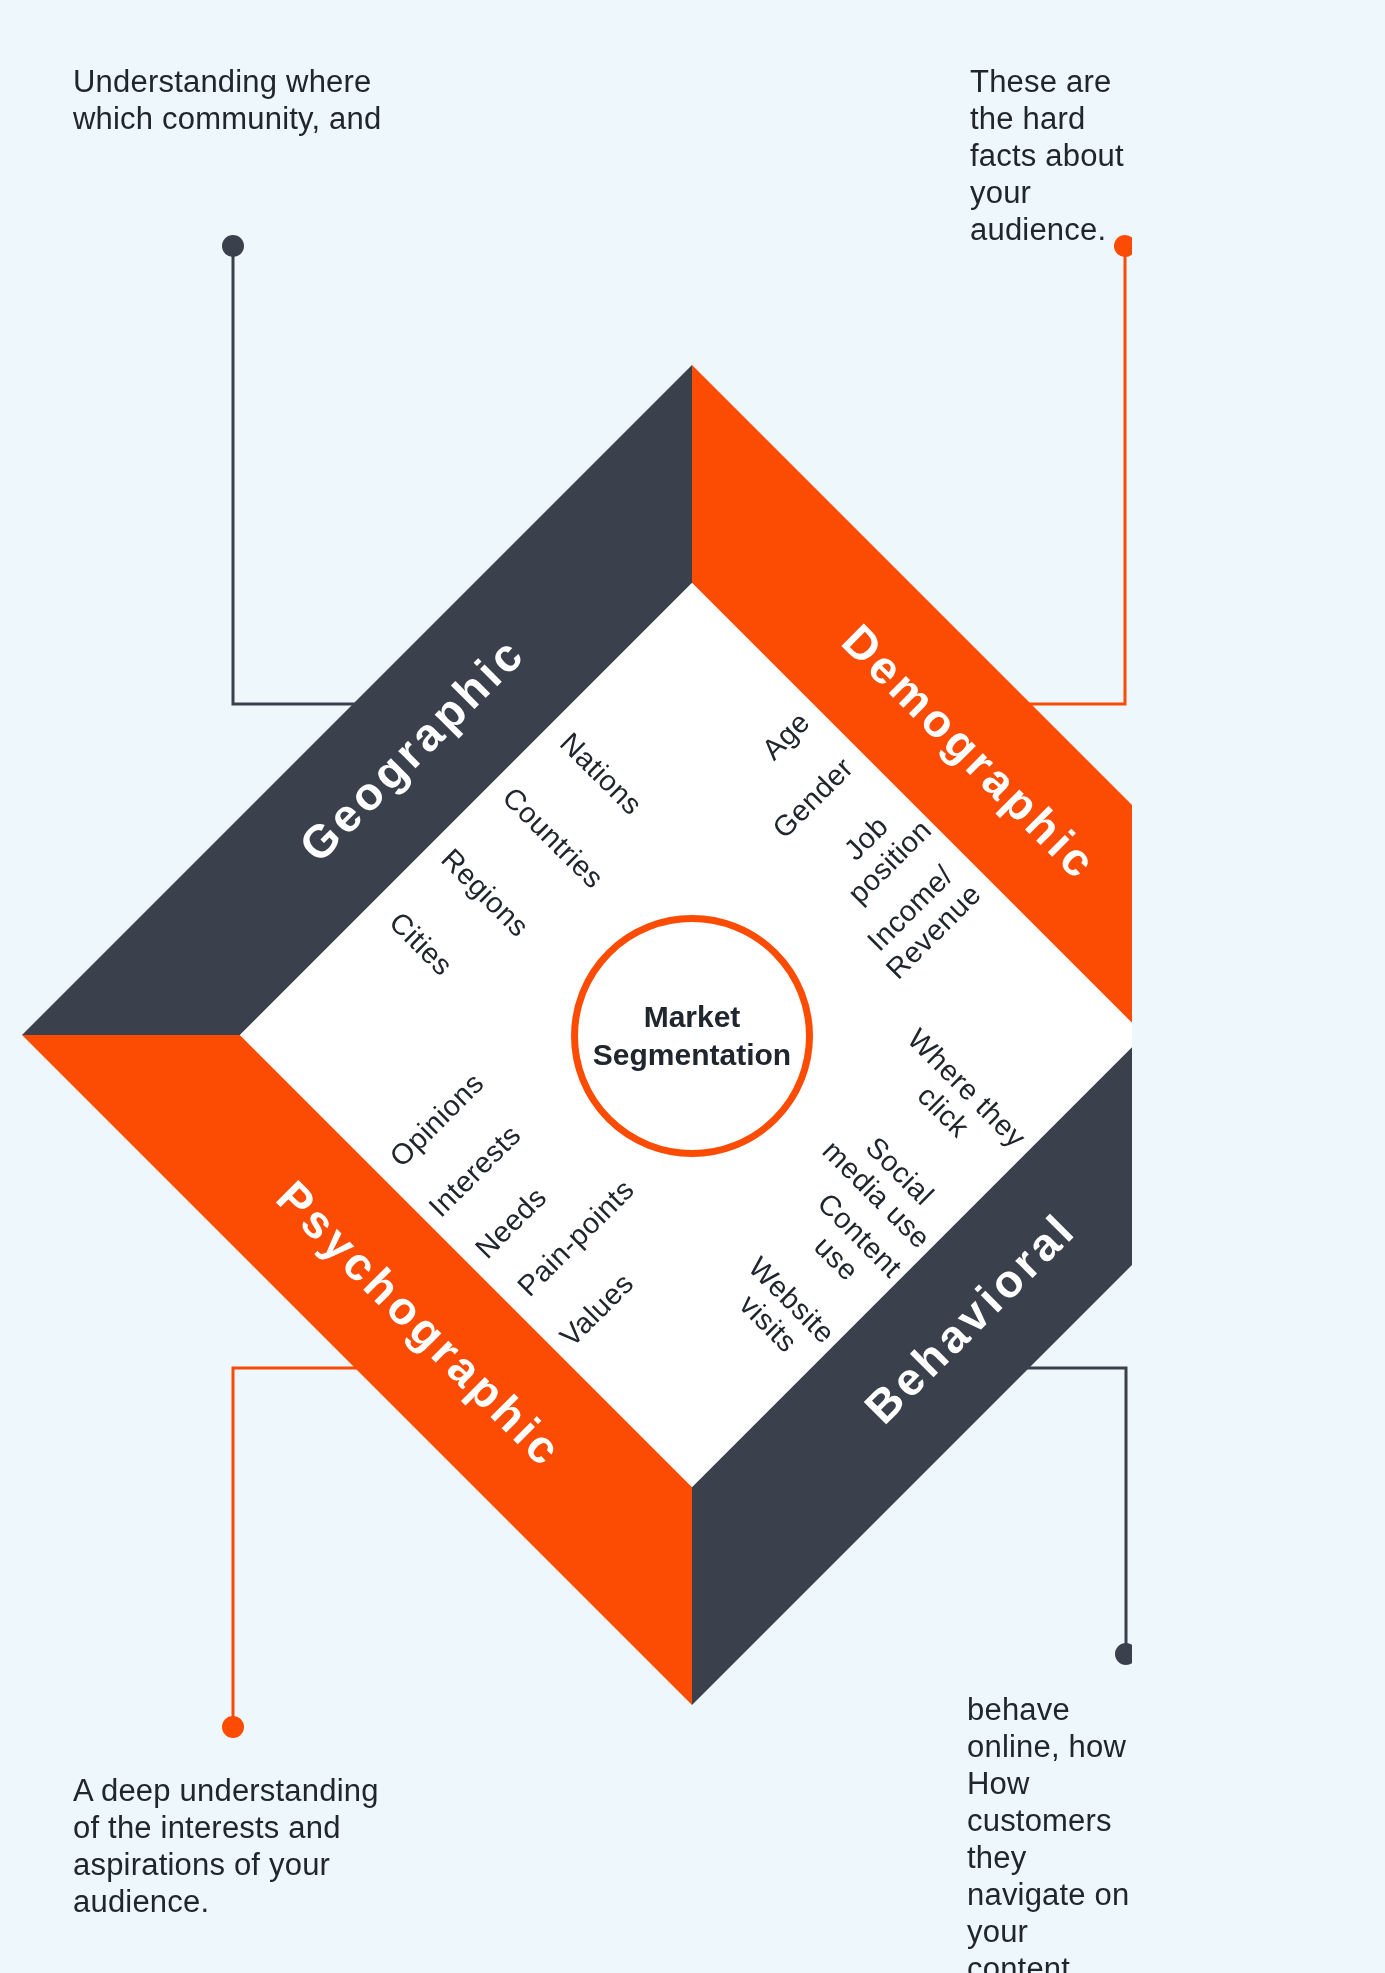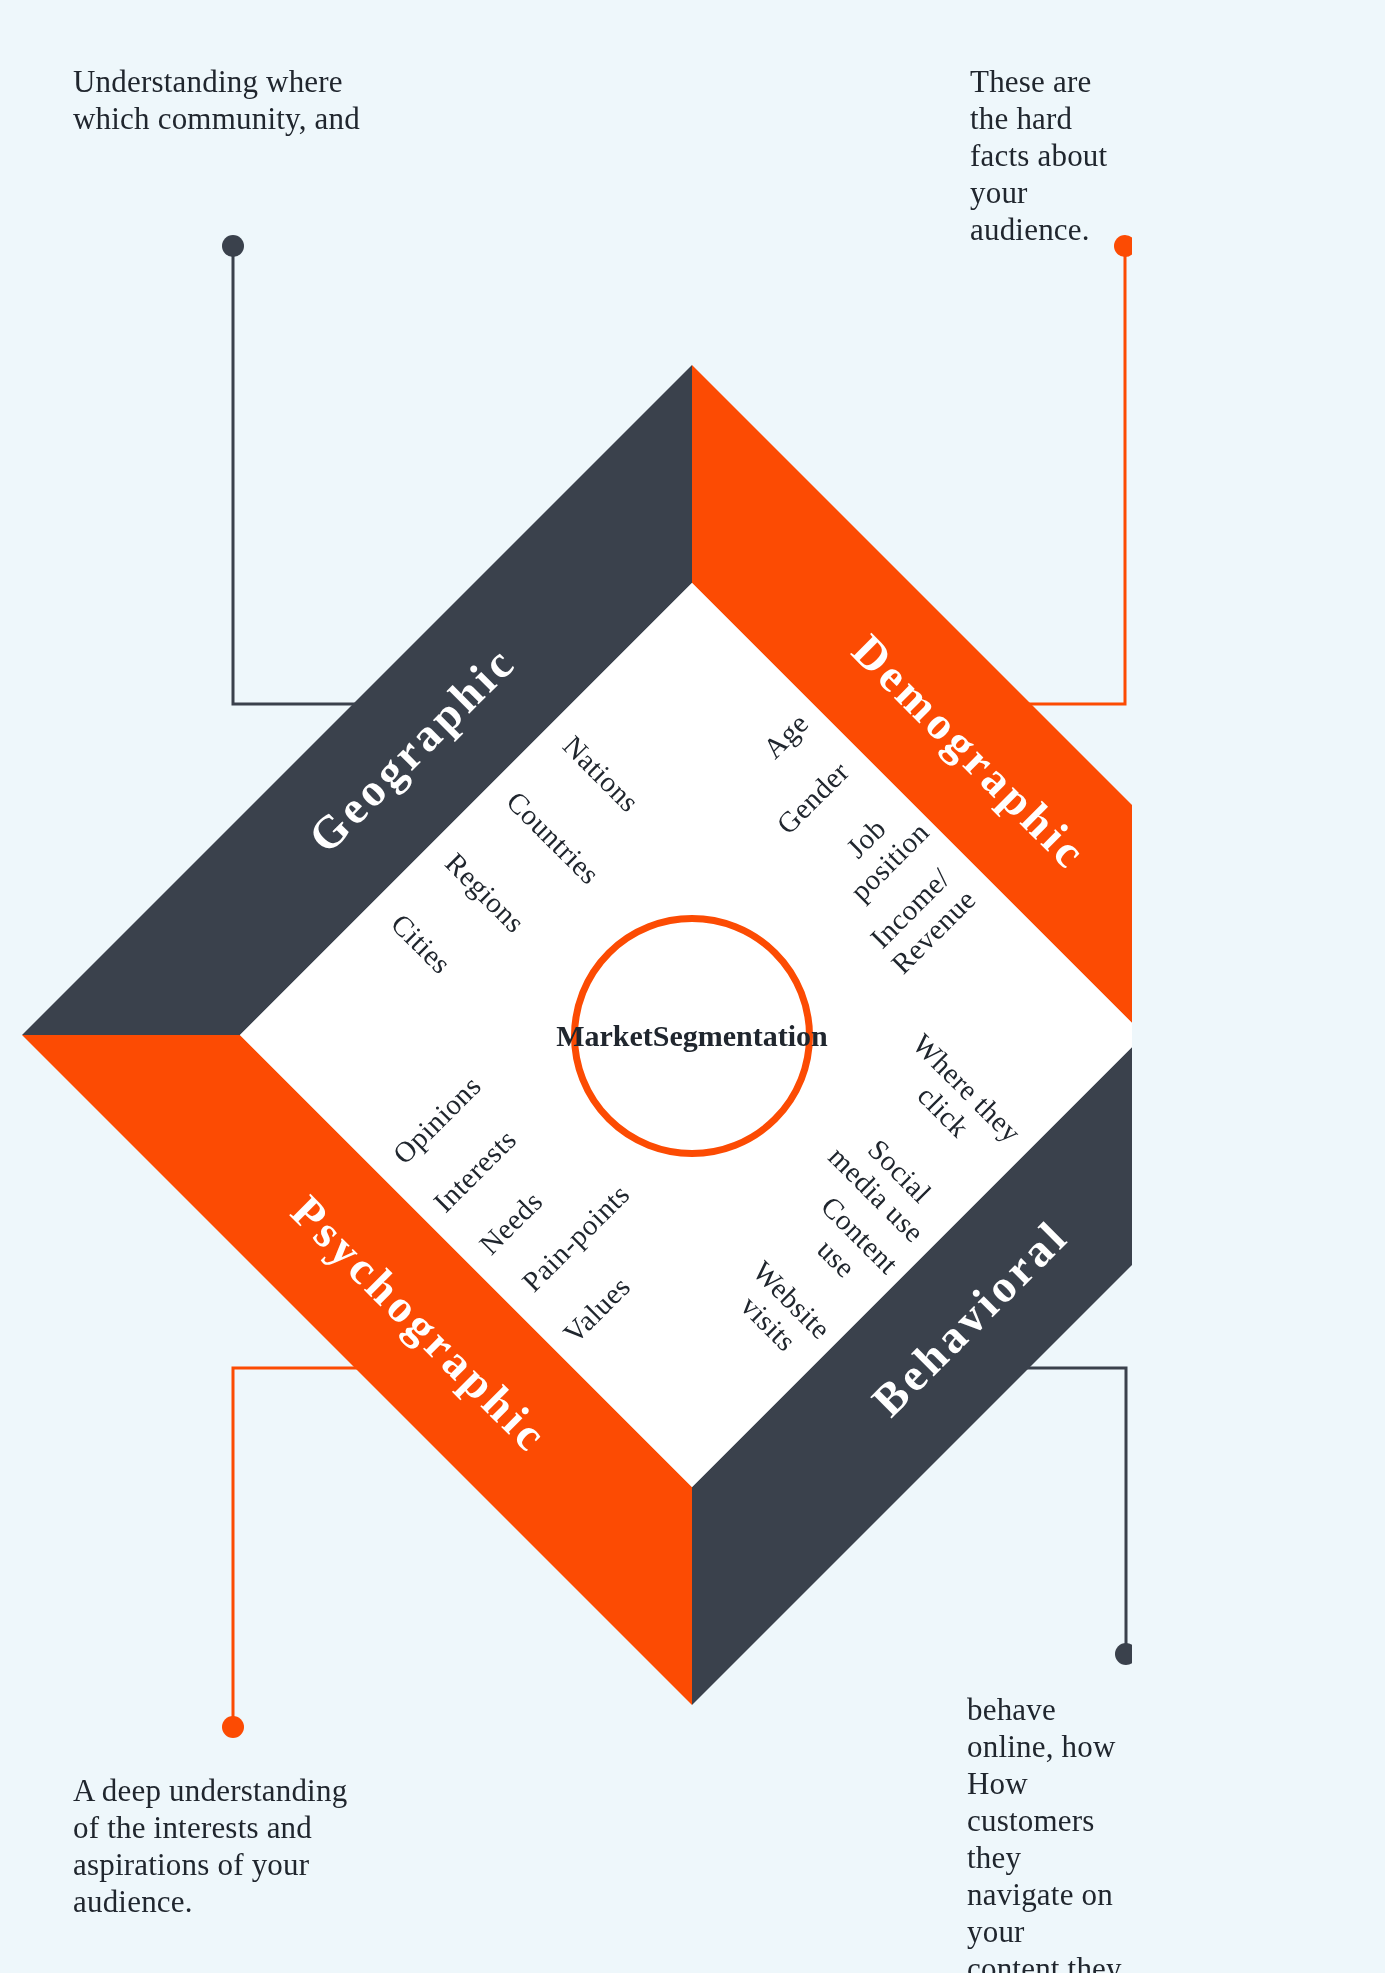--- a/index.html
+++ b/index.html
@@ -3,41 +3,41 @@
 <meta charset="utf-8">
 <style>
   :root{
     --bg:#eef7fb; --dark:#3a414c; --orange:#fc4b03; --ink:#20262e; --white:#ffffff;
   }
   *{margin:0;padding:0;box-sizing:border-box;}
   html,body{background:var(--bg);}
   .stage{
     position:relative; width:1132px; height:1973px; overflow:hidden;
     background:var(--bg);
-    font-family:Liberation Serif, serif;
+    font-family:Liberation Sans, sans-serif;
   }
   .art{position:absolute;left:0;top:0;width:1385px;height:1973px;}
   .note{
     position:absolute; font-size:31px; line-height:37px; color:var(--ink);
     letter-spacing:0.2px;
   }
   .band-label{
     position:absolute; white-space:nowrap; color:var(--white);
     font-size:46px; font-weight:700; letter-spacing:4px;
   }
   .r45{transform:translate(-50%,-50%) rotate(45deg);}
   .rm45{transform:translate(-50%,-50%) rotate(-45deg);}
   .ilabel{
     position:absolute; white-space:nowrap; color:var(--ink);
     font-size:29px; line-height:33px; letter-spacing:0.5px; text-align:center;
   }
   .center-circle{
     position:absolute; left:571px; top:915px; width:242px; height:242px;
     border:7px solid var(--orange); border-radius:50%; background:var(--white);
-    display:flex; flex-direction:row; align-items:center; justify-content:center;
+    display:flex; flex-direction:column; align-items:center; justify-content:center;
     text-align:center; color:var(--ink); font-size:30px; font-weight:700; line-height:38px;
   }
 </style>
 </head>
 <body>
 
 <div class="stage">
 
   <svg class="art" viewBox="0 0 1385 1973">
 

